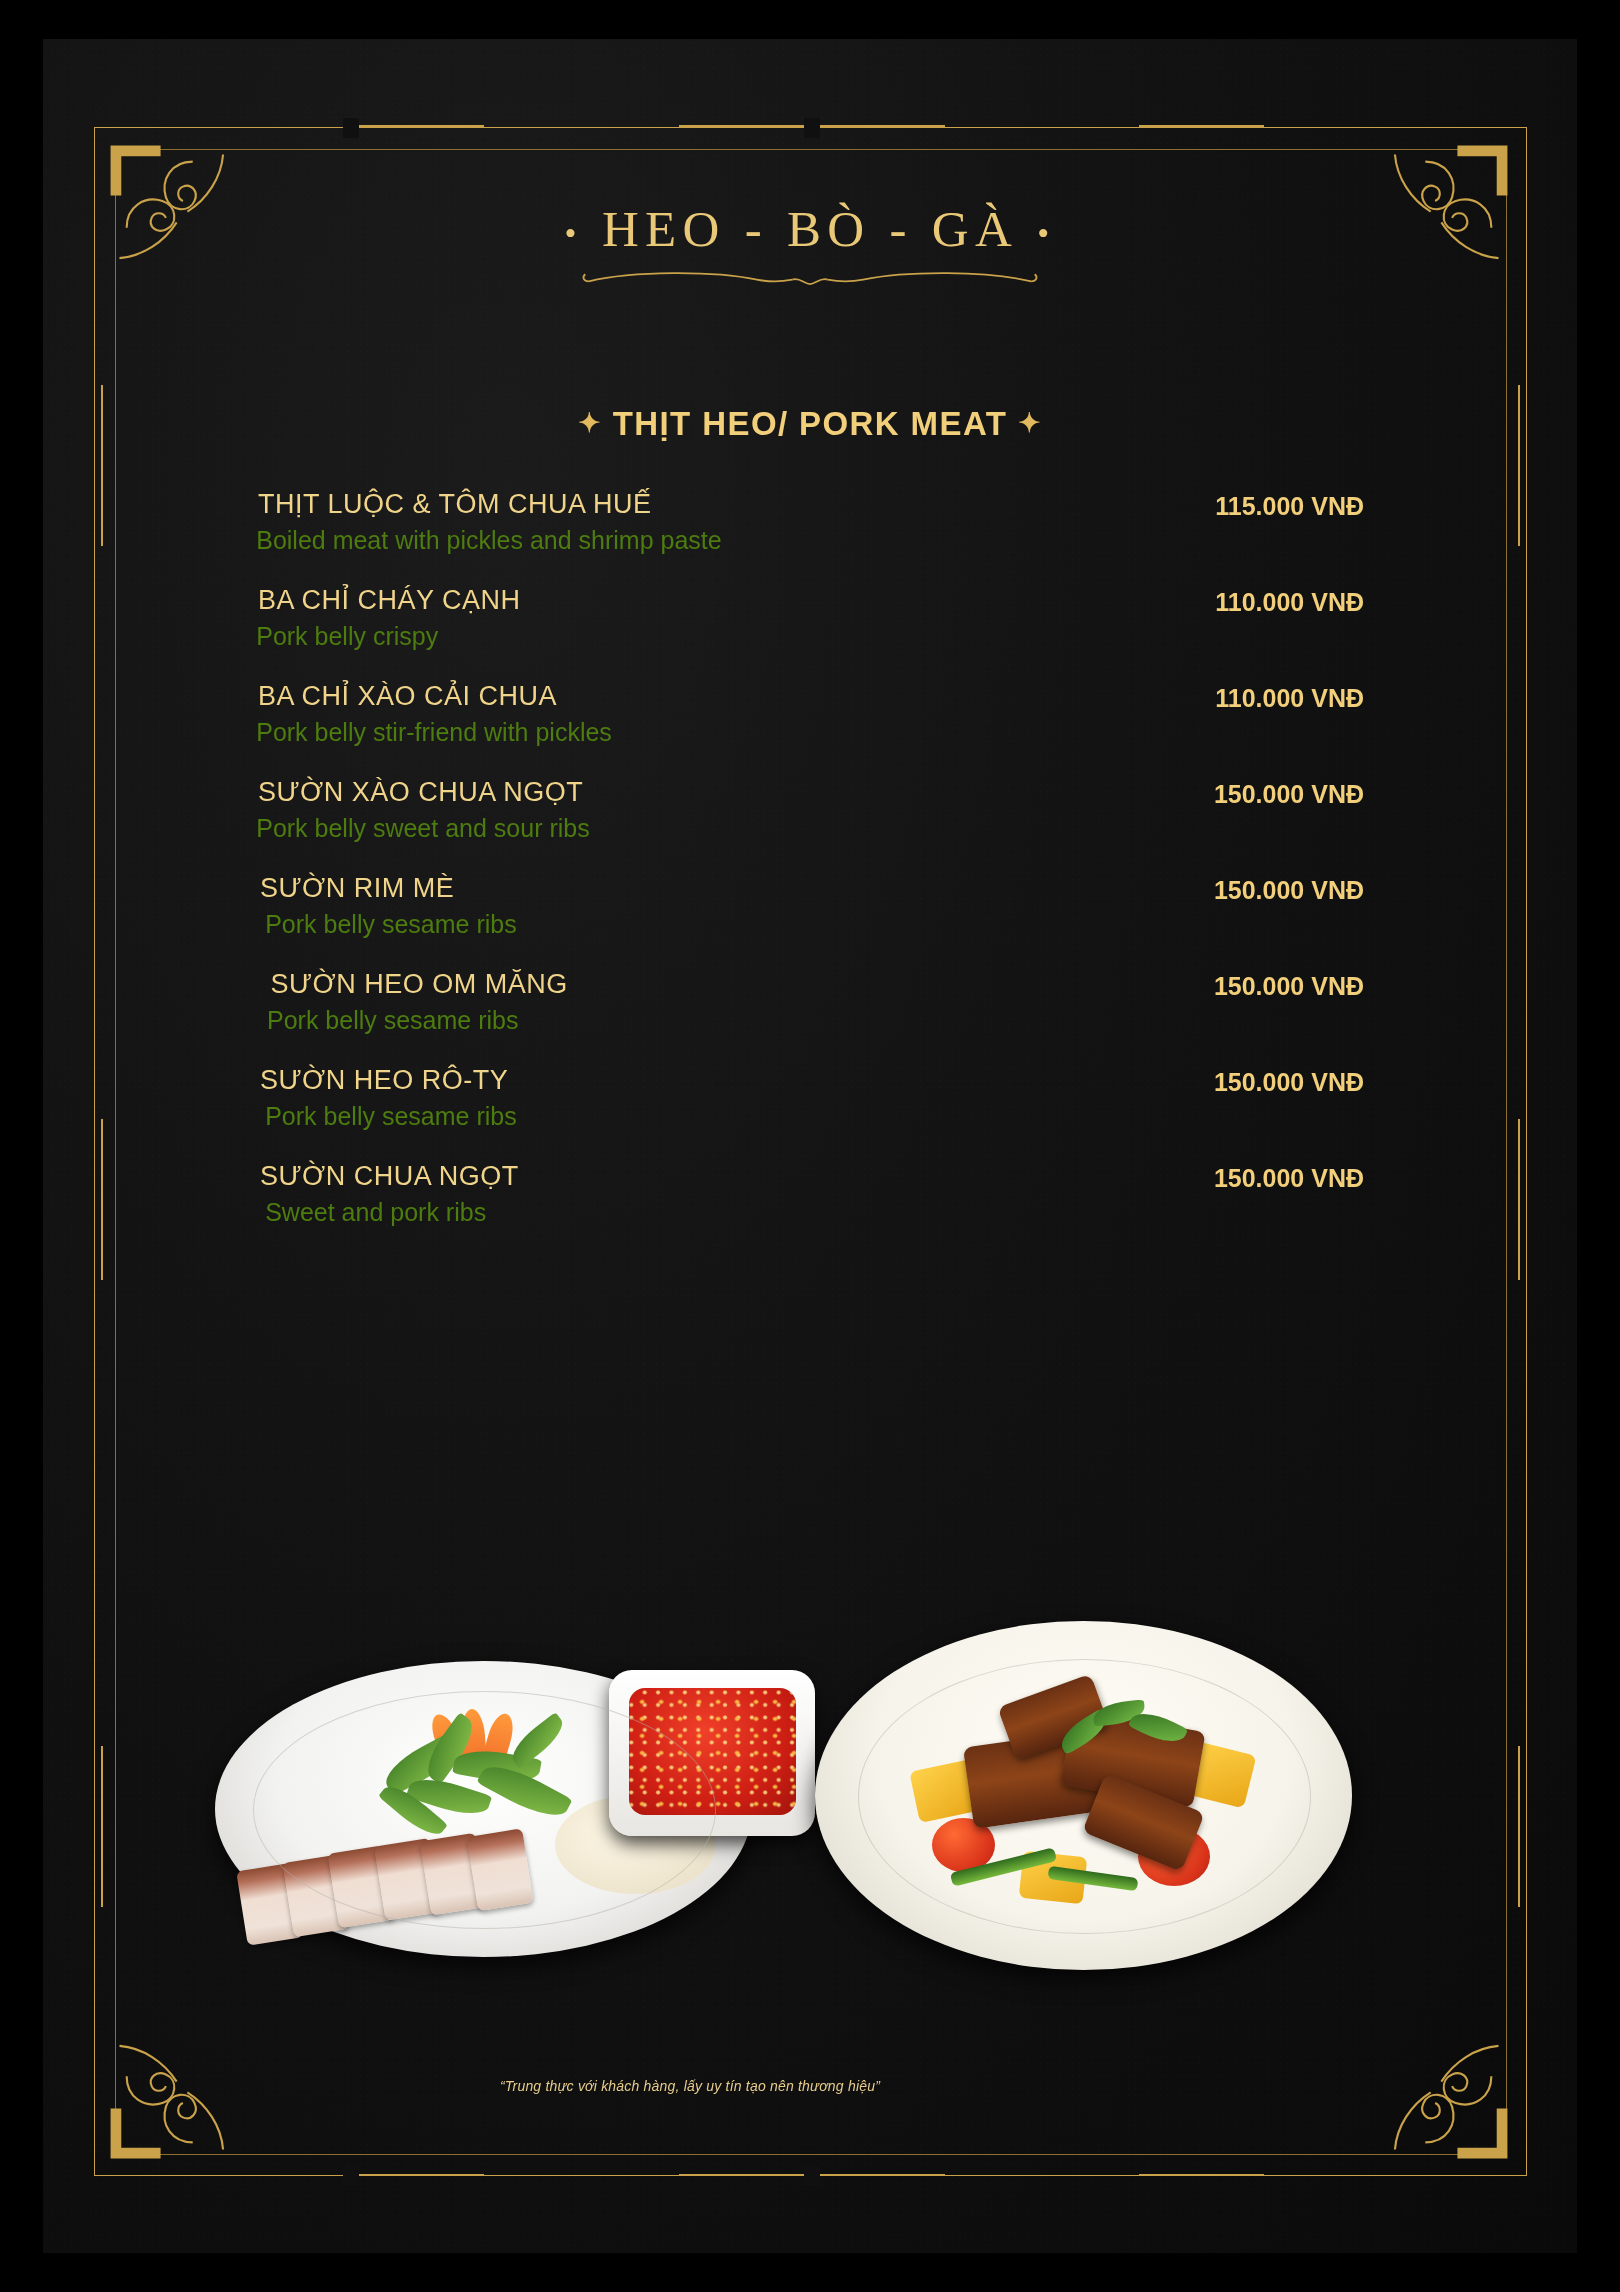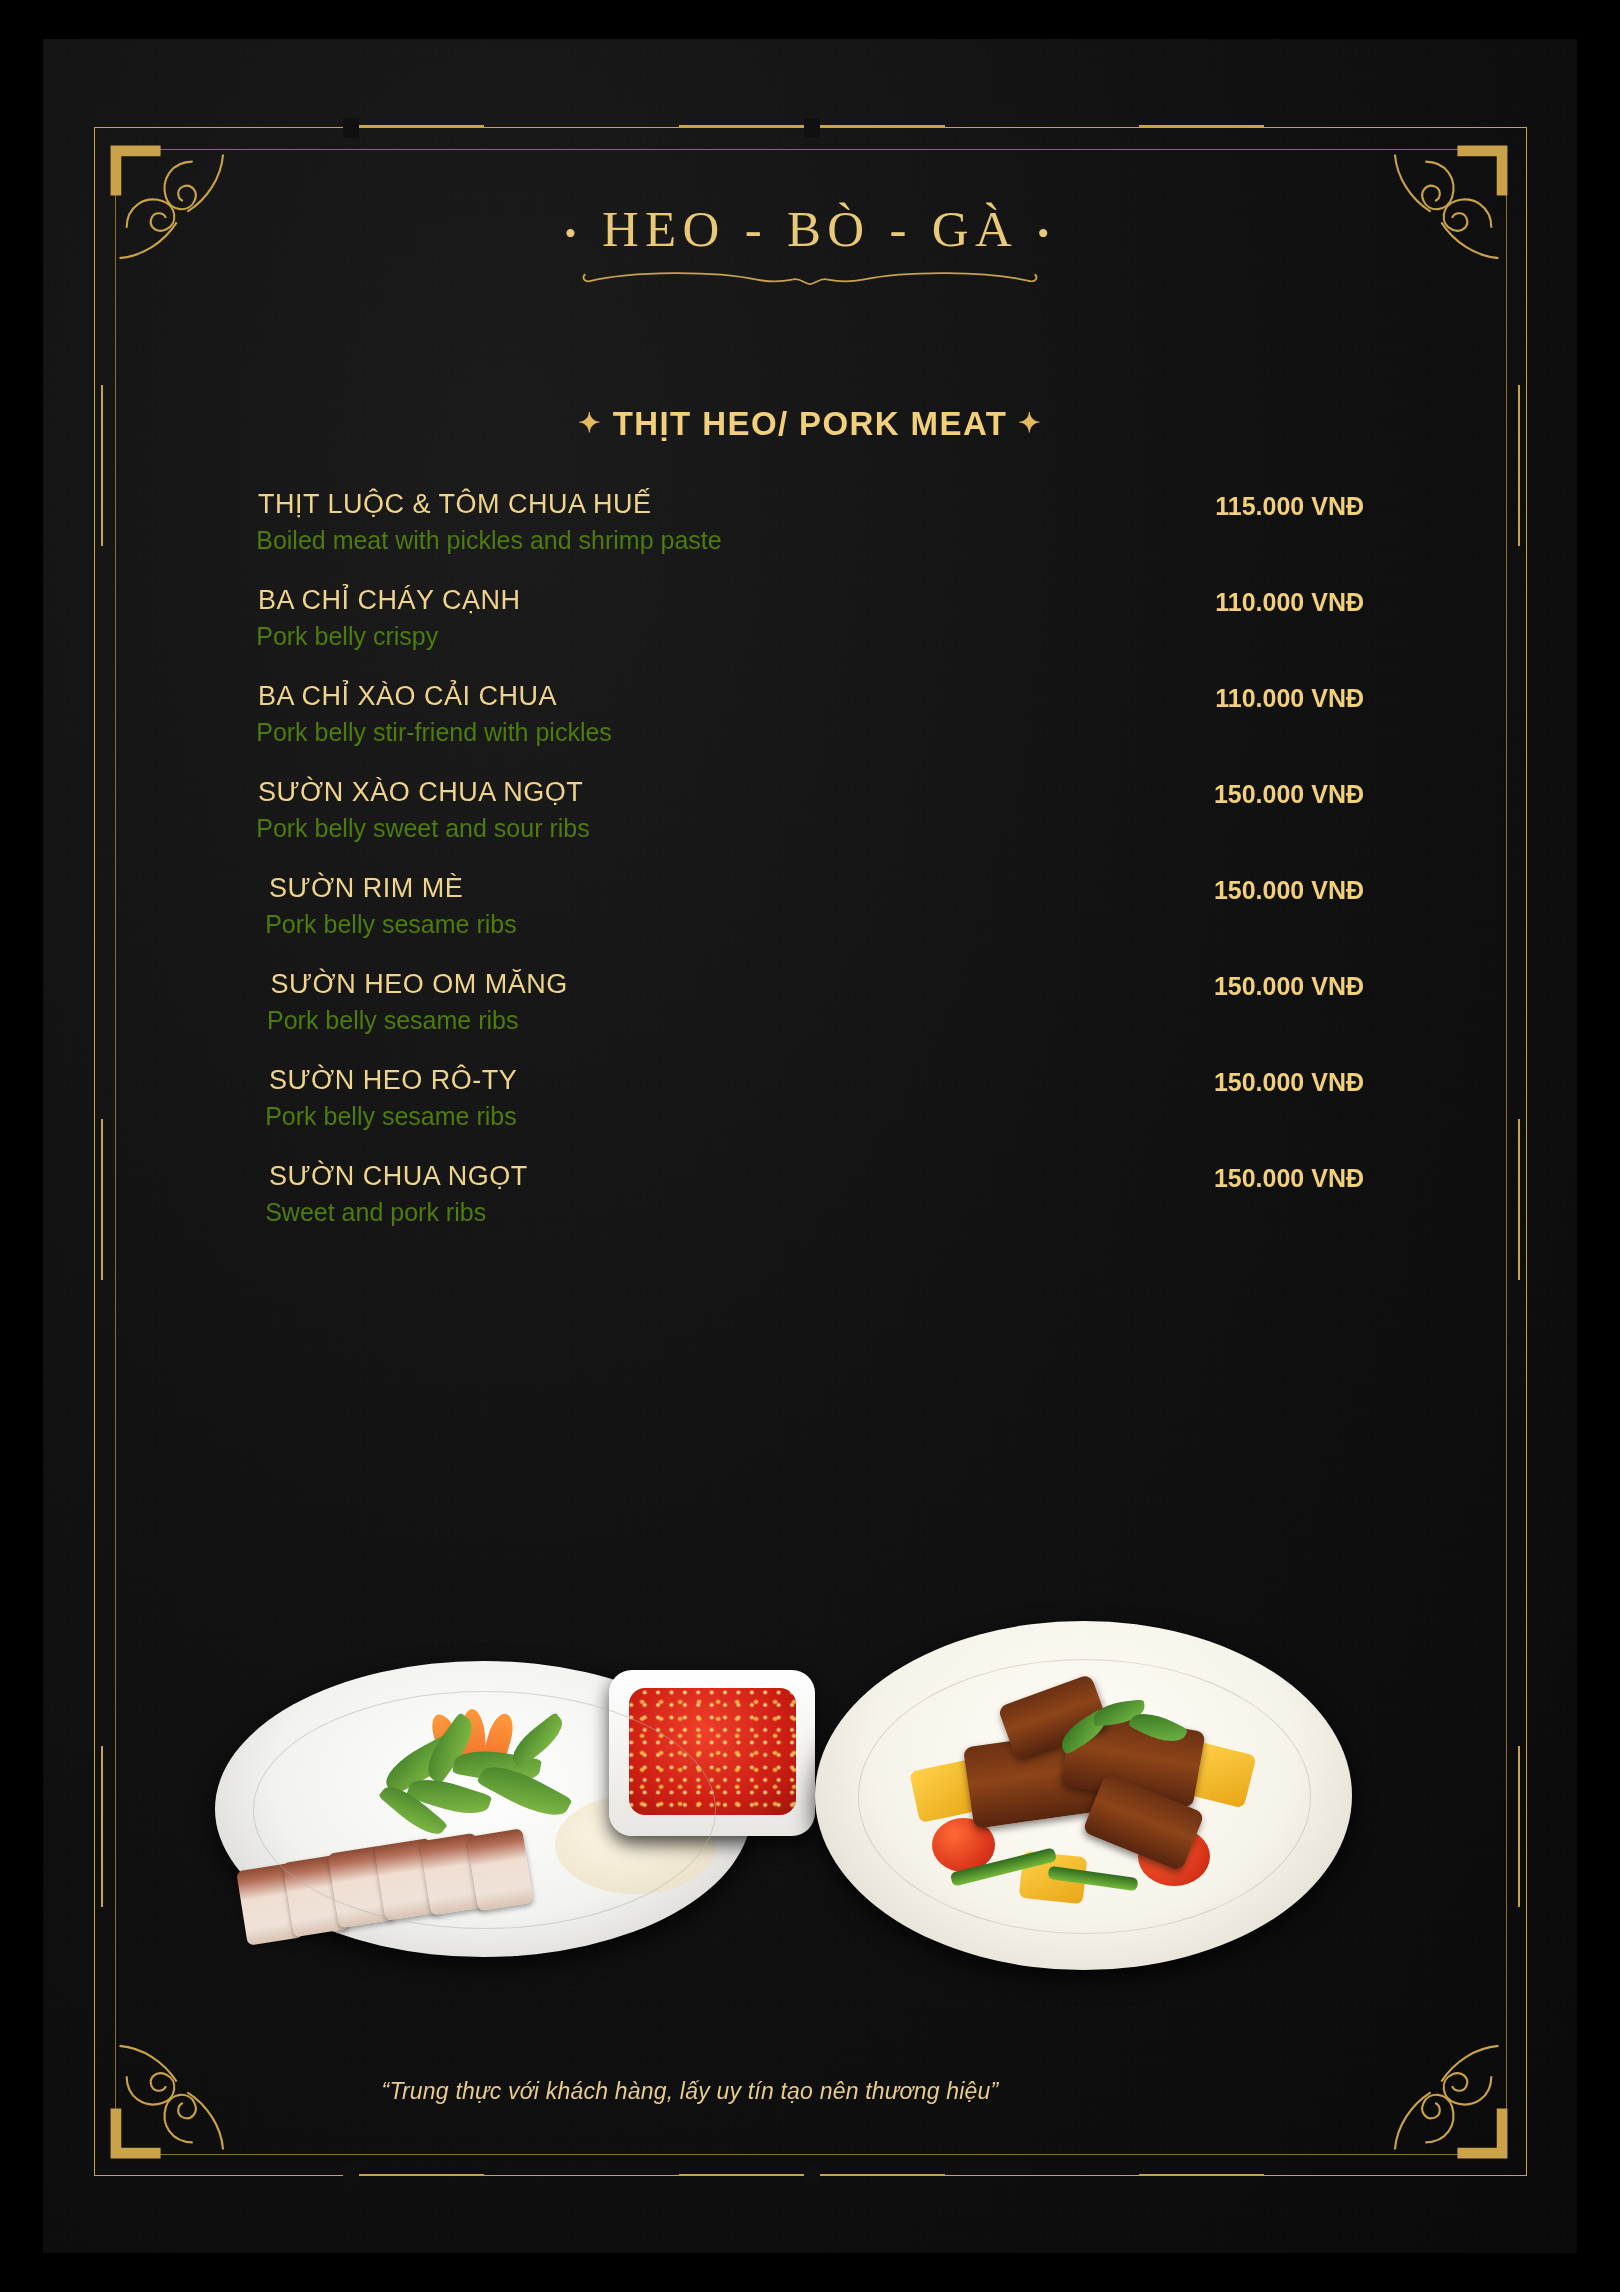--- a/index.html
+++ b/index.html
@@ -162,21 +162,21 @@
   }
   .item .price {
     position: absolute;
     right: 0;
     top: 2.7px;
     font-size: 25px;
     font-weight: bold;
     color: #f2cf7a;
     white-space: nowrap;
   }
-  .item.indent-1 .name { left: 11px; }
+  .item.indent-1 .name { left: 2px; }
   .item.indent-1 .desc { left: 7.2px; }
   .item.indent-2 .name { left: 12.5px; }
   .item.indent-2 .desc { left: 9px; }
 
   
   .photos {
     position: absolute;
     left: 188px;
     top: 1612px;
     width: 1254px;
@@ -336,21 +336,21 @@
   }
 
   
   .quote {
     position: absolute;
     left: 0;
     top: 2078px;
     width: 1352px;
     text-align: center;
     font-style: italic;
-    font-size: 23px;
+    font-size: 14px;
     color: #e7cc8c;
     letter-spacing: 0.2px;
     padding-left: 28px;
   }
 </style>
 </head>
 <body>
 
 <div class="page">
   <div class="card">

